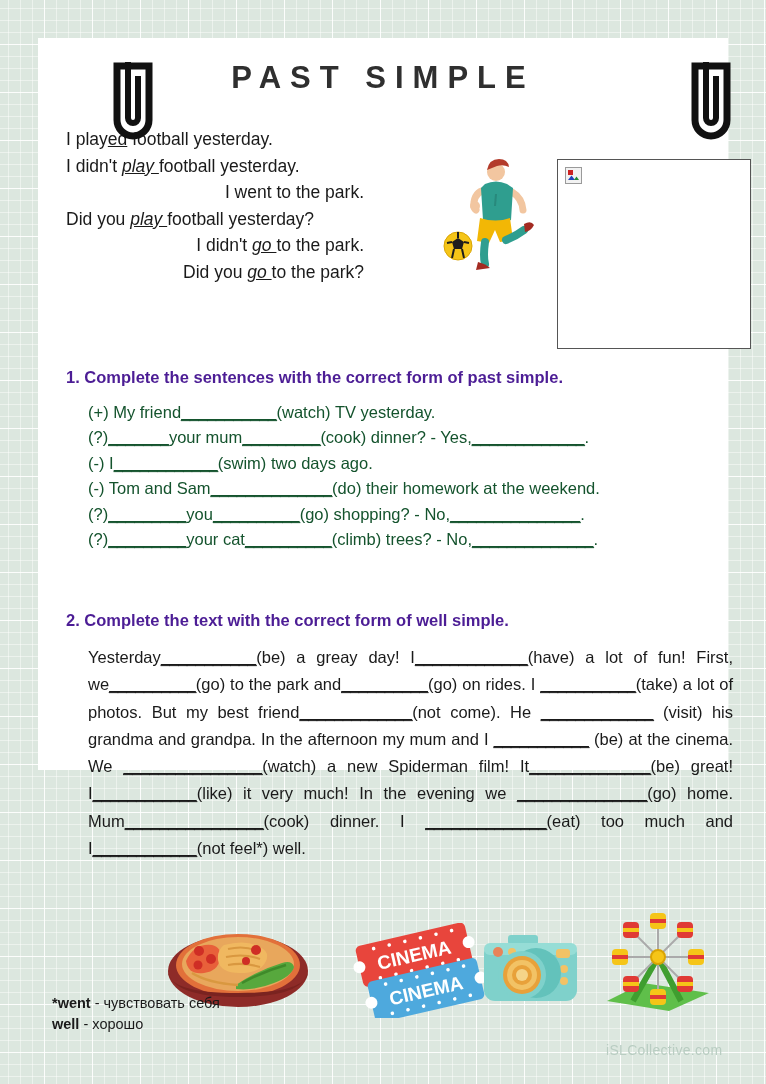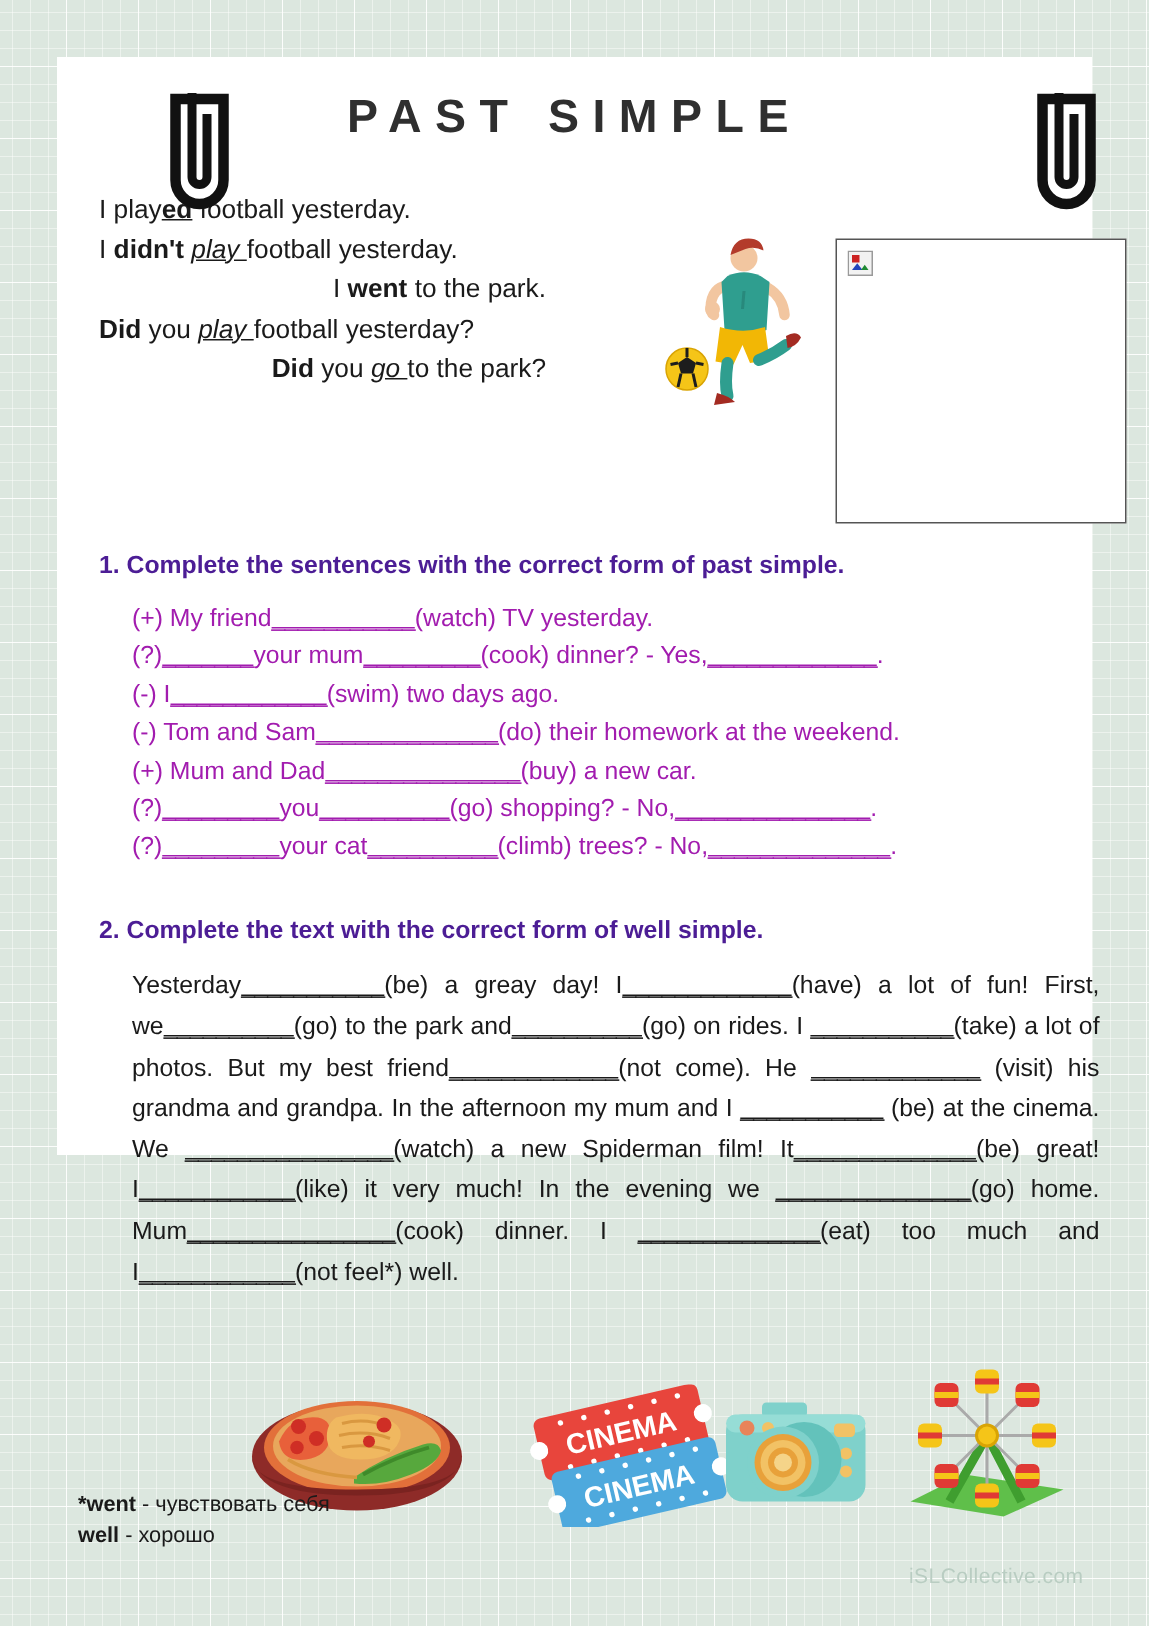--- a/index.html
+++ b/index.html
@@ -57,21 +57,21 @@
     position: absolute;
     left: 28px;
     top: 88px;
     width: 330px;
     font-size: 17.5px;
     color: #1a1a1a;
     line-height: 26.5px;
   }
   #examples .ex { white-space: nowrap; }
   #examples .ex.r { text-align: right; padding-right: 32px; }
-  #examples b { font-weight: bold; }
+  #examples b { font-weight: normal; }
   #examples u { text-decoration: underline; }
   #examples i { font-style: italic; }
 
   
   #footballer {
     position: absolute;
     left: 402px;
     top: 112px;
     width: 112px;
     height: 122px;
@@ -106,21 +106,21 @@
   #head1 { left: 28px; top: 330px; }
   #head2 { left: 28px; top: 573px; }
 
   
   #task1 {
     position: absolute;
     left: 50px;
     top: 362px;
     width: 640px;
     font-size: 16.5px;
-    color: #a21caf;
+    color: #14532d;
     line-height: 25.4px;
   }
   #task1 .item { white-space: nowrap; }
 
   .bl { text-decoration: underline; letter-spacing: -0.5px; }
 
   
   #task2 {
     position: absolute;
     left: 50px;
@@ -186,20 +186,21 @@
     </svg>
   </div>
 
   <div id="title">PAST SIMPLE</div>
 
   <div id="examples">
       <div class="ex">I play<b><u>ed</u></b> football yesterday.</div>
       <div class="ex">I <b>didn't</b> <i><u>play </u></i>football yesterday.</div>
       <div class="ex r">I <b>went</b> to the park.</div>
       <div class="ex"><b>Did</b> you <i><u>play </u></i>football yesterday?</div>
+      <div class="ex r">I <b>didn't</b> <i><u>go </u></i>to the park.</div>
       <div class="ex r"><b>Did</b> you <i><u>go </u></i>to the park?</div>
     </div>
 
   <div id="footballer">
     <svg viewBox="0 0 112 122" width="112" height="122">
 
       <circle cx="18" cy="96" r="14" fill="#f5c518" stroke="#d9a404" stroke-width="1"></circle>
       <polygon points="18,88 24,92 22,99 14,99 12,92" fill="#1d1d1d"></polygon>
       <path d="M18 82 L18 88 M7 93 L12 92 M29 93 L24 92 M12 108 L14 99 M24 108 L22 99" stroke="#1d1d1d" stroke-width="2" fill="none"></path>
 
@@ -235,21 +236,20 @@
   <div class="ex-head" id="head1">
     <span>1.</span>
     <span>Complete the sentences with the correct form of past simple.</span>
   </div>
 
   <div id="task1">
       <div class="item">(+) My friend<span class="bl">___________</span>(watch) TV yesterday.</div>
       <div class="item">(?)<span class="bl">_______</span>your  mum<span class="bl">_________</span>(cook) dinner? - Yes,<span class="bl">_____________</span>.</div>
       <div class="item">(-) I<span class="bl">____________</span>(swim) two days ago.</div>
       <div class="item">(-) Tom and Sam<span class="bl">______________</span>(do) their homework at the weekend.</div>
-      <div class="item">(+) Mum and Dad<span class="bl">_______________</span>(buy) a new car.</div>
       <div class="item">(?)<span class="bl">_________</span>you<span class="bl">__________</span>(go) shopping? - No,<span class="bl">_______________</span>.</div>
       <div class="item">(?)<span class="bl">_________</span>your cat<span class="bl">__________</span>(climb) trees? - No,<span class="bl">______________</span>.</div>
     </div>
 
   <div class="ex-head" id="head2">
     <span>2.</span>
     <span>Complete the text with the correct form of well simple.</span>
   </div>
 
   <div id="task2">Yesterday<span class="bl">___________</span>(be) a greay day! I<span class="bl">_____________</span>(have) a lot of fun! First, we<span class="bl">__________</span>(go) to the park and<span class="bl">__________</span>(go) on rides. I <span class="bl">___________</span>(take) a lot of photos. But my best friend<span class="bl">_____________</span>(not come). He <span class="bl">_____________</span> (visit) his grandma and grandpa. In the afternoon my mum and I <span class="bl">___________</span> (be) at the cinema. We <span class="bl">________________</span>(watch) a new Spiderman film! It<span class="bl">______________</span>(be) great! I<span class="bl">____________</span>(like) it very much! In the evening we <span class="bl">_______________</span>(go) home. Mum<span class="bl">________________</span>(cook) dinner. I <span class="bl">______________</span>(eat) too much and I<span class="bl">____________</span>(not feel*) well.</div>

